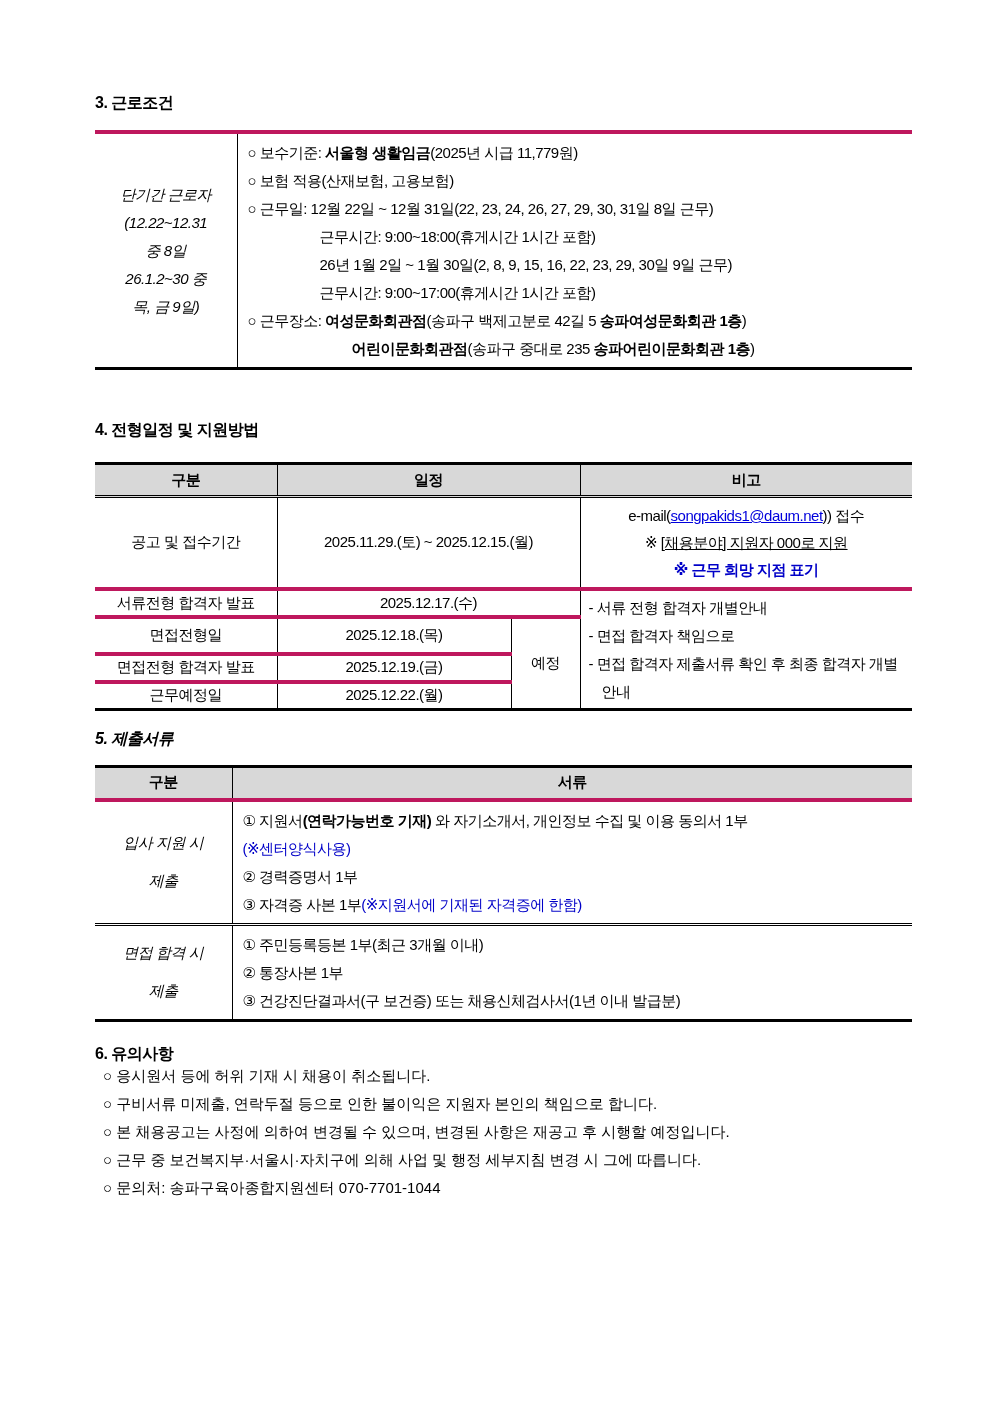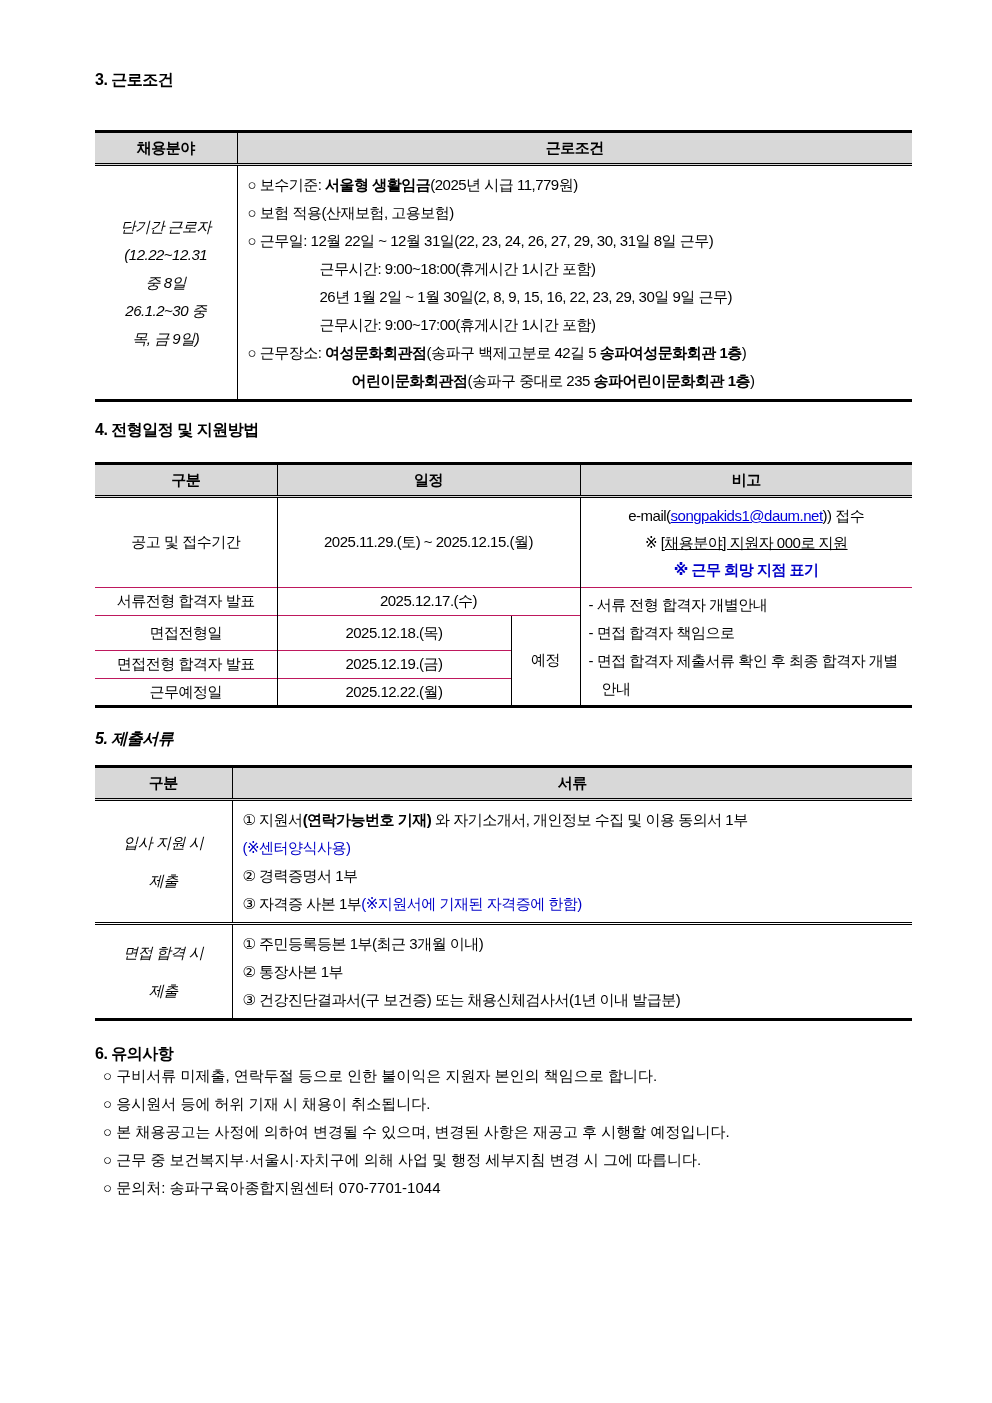--- a/index.html
+++ b/index.html
@@ -17,21 +17,21 @@
   }
   .sheet{position:relative;width:992px;height:1403px;background:#ffffff;overflow:hidden;}
   .sec-title{position:absolute;left:95px;font-size:16px;font-weight:bold;letter-spacing:-0.5px;}
 
   table{border-collapse:collapse;table-layout:fixed;position:absolute;left:95px;width:817px;
         border-top:3px solid #000;border-bottom:3px solid #000;}
   th{background:var(--header-bg);font-weight:bold;font-size:15px;text-align:center;
      border-bottom:3px double #000;height:33px;letter-spacing:-0.5px;}
   td{vertical-align:middle;font-size:15px;letter-spacing:-0.5px;}
   .vl{border-left:1px solid #000;}
-  .bt{border-top:1px solid #be185d;}
+  .bt{border-top:4px solid #be185d;}
   .btd{border-top:3px double #000;}
   .center{text-align:center;}
   .cell-lines{padding:5px 8px 4px 10px;}
   .cell-lines .line{line-height:28px;white-space:nowrap;}
   .ind1{padding-left:72px;}
   .ind2{padding-left:104px;}
   .left-col{ text-align:center;}
   .left-col .line{line-height:28px;font-style:italic;}
   .label-2line .line{line-height:38px;}
   .note-top{padding:4px 4px;}
@@ -47,43 +47,39 @@
   .bullets .line{line-height:28px;white-space:nowrap;}
 
   #t1{top:130px;}
   #t1 td.body{height:217px;}
   #t2{top:462px;}
   #t2 .h-r1{height:81px;}
   #t2 .h-r{height:28px;}
   #t3{top:765px;}
   #t3 .r1{height:112px;}
   #t3 .r2{height:88px;}
-  #title3{top:70px;}
+  #title3{top:93px;}
   #title4{top:420px;}
   #title5{top:729px;font-style:italic;}
   #title6{top:1044px;}
   #notes6{top:1062px;}
 </style>
 </head>
 <body>
 
 <div class="sheet">
 
   <div class="sec-title" id="title3">3. 근로조건</div>
 
   <table id="t1">
     <colgroup>
         <col style="width:142px">
         <col style="width:675px">
       </colgroup>
     <tbody>
-        <tr>
-      <th>채용분야</th>
-      <th class="vl">근로조건</th>
-    </tr>
     <tr>
       <td class="body left-col bt">
             <div class="line">단기간 근로자</div>
             <div class="line">(12.22~12.31</div>
             <div class="line">중 8일</div>
             <div class="line">26.1.2~30 중</div>
             <div class="line">목, 금 9일)</div>
           </td>
       <td class="body vl bt cell-lines">
             <div class="line"><span>○ 보수기준: </span><span class="b">서울형 생활임금</span><span>(2025년 시급 11,779원)</span></div>
@@ -181,20 +177,20 @@
             <div class="line"><span>① 주민등록등본 1부(최근 3개월 이내)</span></div>
             <div class="line"><span>② 통장사본 1부</span></div>
             <div class="line"><span>③ 건강진단결과서(구 보건증) 또는 채용신체검사서(1년 이내 발급분)</span></div>
           </td>
     </tr>
   </tbody>
     </table>
 
   <div class="sec-title" id="title6">6. 유의사항</div>
   <div class="bullets" id="notes6">
+      <div class="line">○ 응시원서 등에 허위 기재 시 채용이 취소됩니다.</div>
       <div class="line">○ 구비서류 미제출, 연락두절 등으로 인한 불이익은 지원자 본인의 책임으로 합니다.</div>
-      <div class="line">○ 응시원서 등에 허위 기재 시 채용이 취소됩니다.</div>
       <div class="line">○ 본 채용공고는 사정에 의하여 변경될 수 있으며, 변경된 사항은 재공고 후 시행할 예정입니다.</div>
       <div class="line">○ 근무 중 보건복지부·서울시·자치구에 의해 사업 및 행정 세부지침 변경 시 그에 따릅니다.</div>
       <div class="line">○ 문의처: 송파구육아종합지원센터 070-7701-1044</div>
     </div>
 
 </div>
 
 </body></html>

